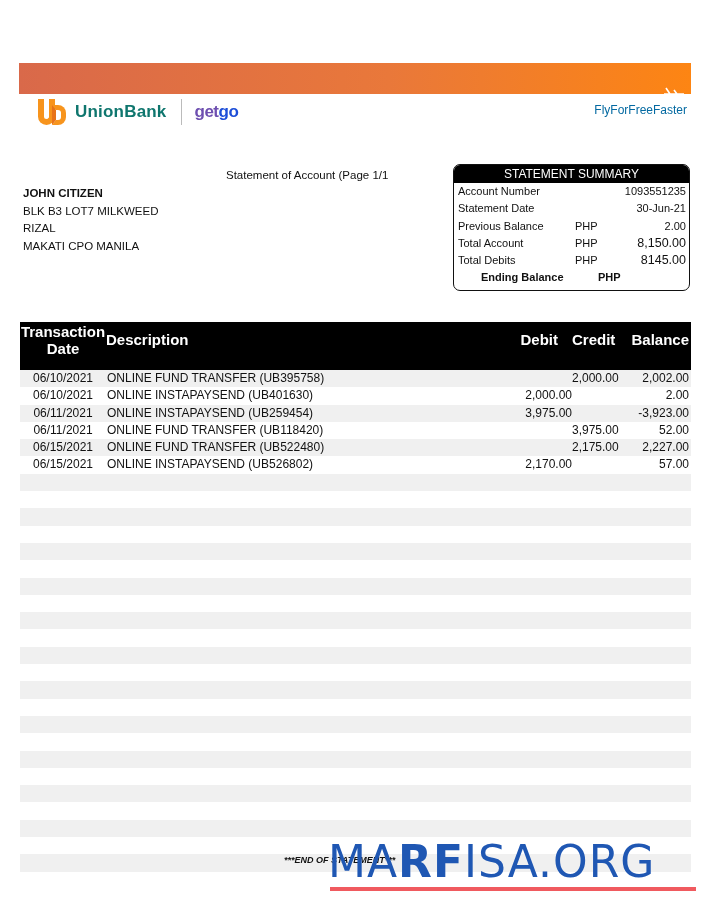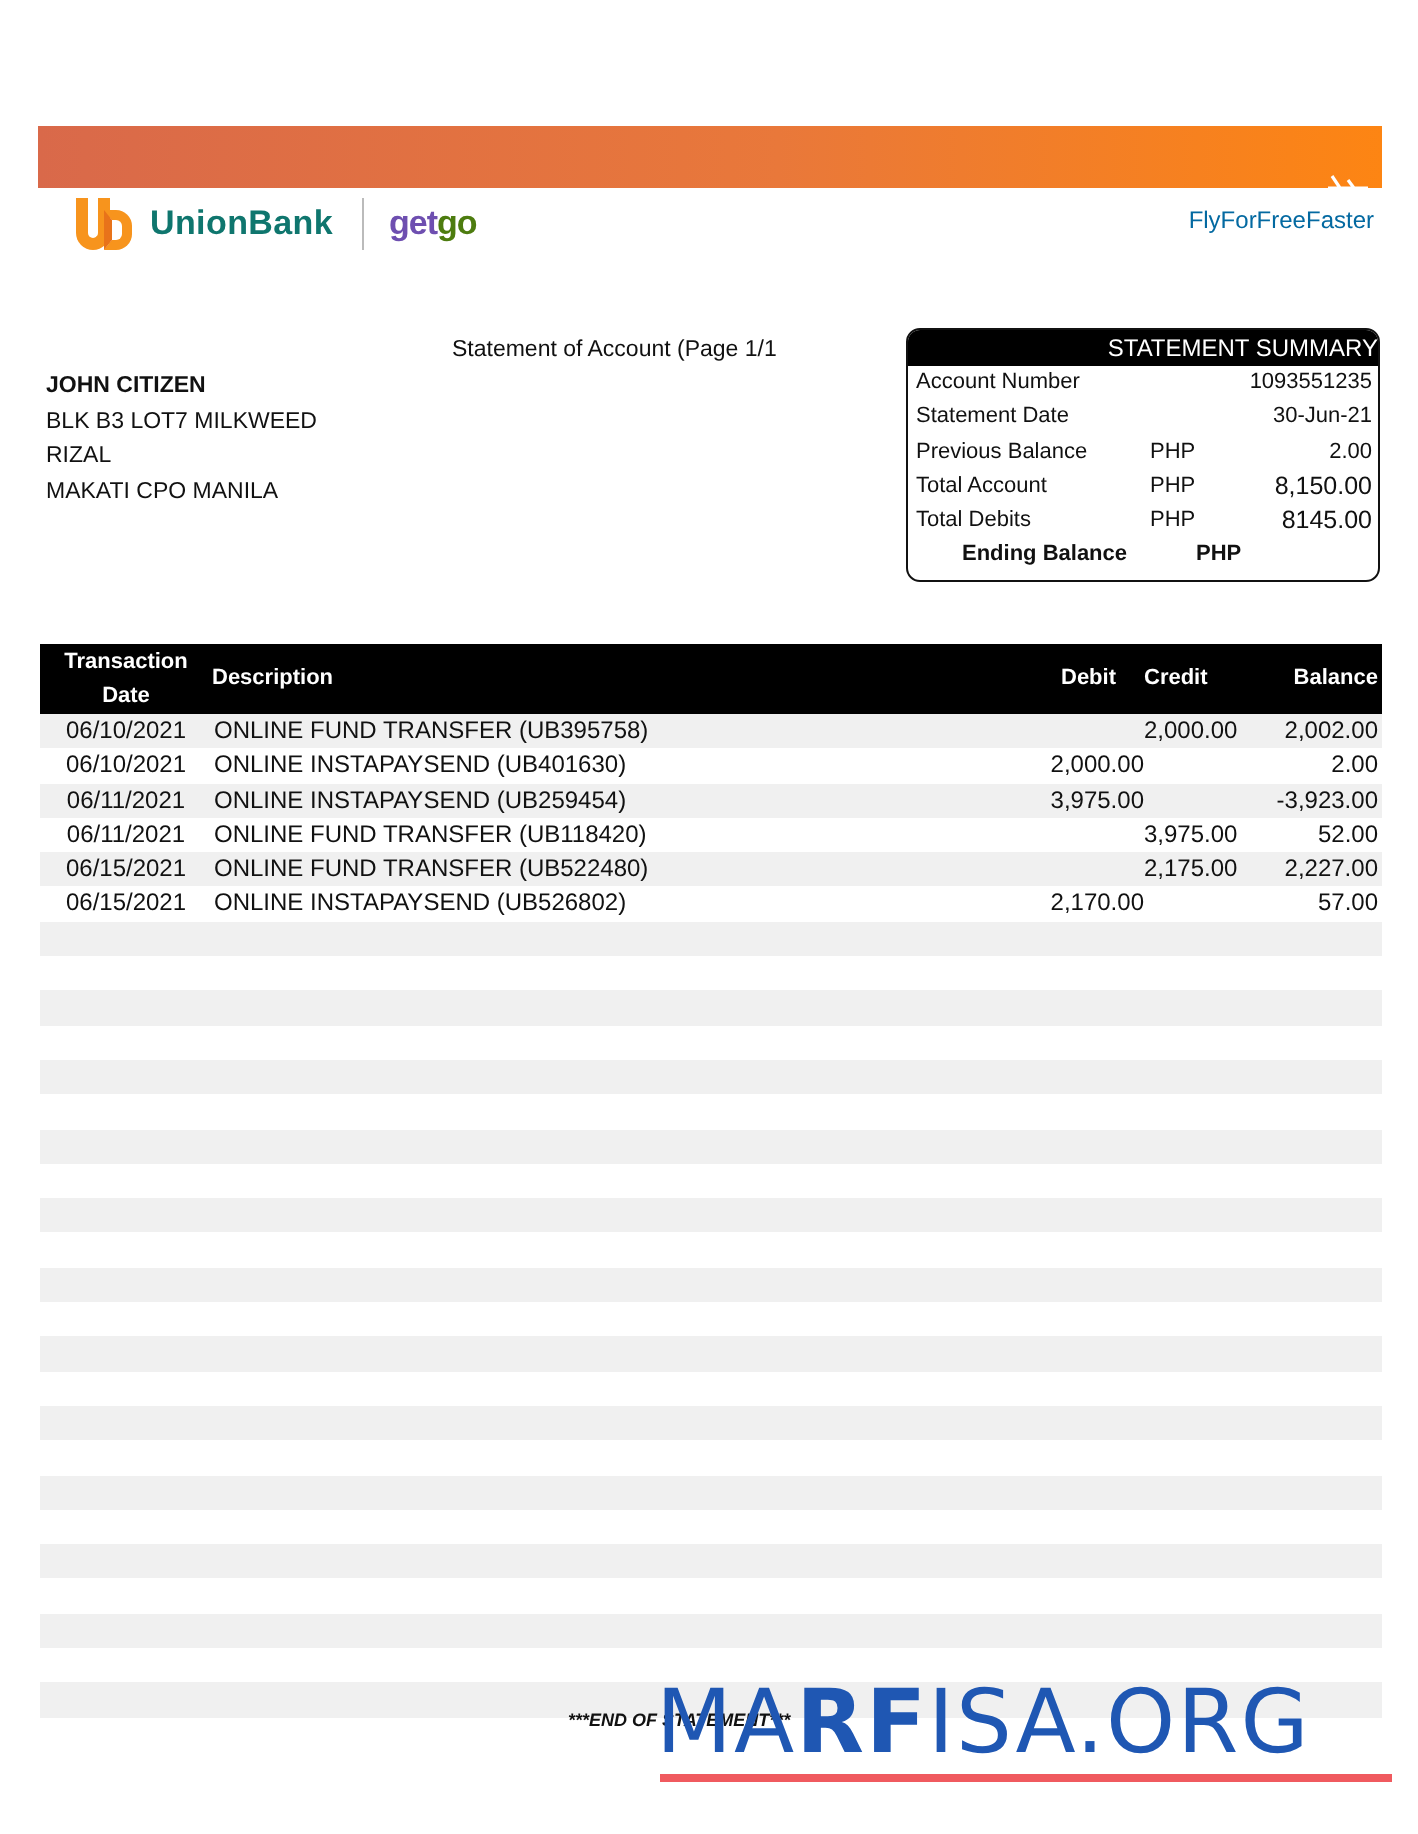--- a/index.html
+++ b/index.html
@@ -9,37 +9,37 @@
             background: linear-gradient(90deg, #d9694a 0%, #e9783a 55%, #fd8513 100%); }
   .logo { position: absolute; left: 38px; top: 96px; height: 32px; display: flex; align-items: center; }
   .ub-mark { width: 30px; height: 30px; position: relative; }
   .ub-mark .u { position: absolute; left: 0; top: 2px; width: 17px; height: 26px; border: 6px solid #f7941d;
                 border-top: none; border-radius: 0 0 9px 9px; }
   .ub-mark .b { position: absolute; left: 14px; top: 8px; width: 14px; height: 20px; border: 5px solid #f7941d;
                 border-left: 4px solid #e8731a; border-radius: 0 8px 8px 0; }
   .ub-text { font-weight: bold; font-size: 17px; color: #0f766e; margin-left: 7px; letter-spacing: 0.2px; }
   .logo-divider { width: 1px; height: 26px; background: #bbb; margin: 0 13px 0 14px; }
   .getgo { font-weight: bold; font-size: 17px; color: #6e4fb0; letter-spacing: -0.5px; }
-  .getgo .go { color: #4d7c0f; }
+  .getgo .go { color: #1d4ed8; }
   .tagline { position: absolute; right: 22px; top: 103px; font-size: 12px; color: #0369a1; }
   .plane { position: absolute; left: 662px; top: 86px; width: 24px; height: 16px; }
   .title-line { position: absolute; left: 226px; top: 169px; font-size: 11.5px; }
   .address { position: absolute; left: 23px; top: 185px; font-size: 11.5px; line-height: 17.5px; }
   .address .name { font-weight: bold; }
   .summary { position: absolute; left: 453px; top: 164px; width: 237px; height: 127px;
              border: 1.5px solid #111; border-radius: 7px; overflow: hidden; font-size: 11px; }
-  .summary-head { background: #000; color: #fff; text-align: right; font-size: 12px; height: 18px; line-height: 18px; }
+  .summary-head { background: #000; color: #fff; text-align: center; font-size: 12px; height: 18px; line-height: 18px; }
   .summary-row { display: flex; height: 17.3px; line-height: 17.3px; padding: 0 3px 0 4px; }
   .summary-row .lbl { width: 117px; }
   .summary-row .cur { width: 50px; }
   .summary-row .val { flex: 1; text-align: right; }
   .summary-row.big .val { font-size: 12.5px; }
   .summary-row.bold { font-weight: bold; margin-left: 23px; }
   .txn-table { position: absolute; left: 20px; top: 322px; width: 671px; }
-  .thead { background: #000; color: #fff; height: 35px; display: flex; font-weight: bold; font-size: 11px; }
+  .thead { background: #000; color: #fff; height: 48px; display: flex; font-weight: bold; font-size: 15px; }
   .thead .c-date { text-align: center; line-height: 17px; padding-top: 1px; }
   .thead .c-desc, .thead .c-debit, .thead .c-credit, .thead .c-bal { line-height: 35px; }
   .c-date { width: 86px; }
   .c-desc { width: 400px; }
   .c-debit { width: 66px; text-align: right; }
   .c-credit { width: 59px; }
   .c-bal { width: 58px; text-align: right; }
   .thead .c-debit { padding-right: 14px; }
   .thead .c-credit { padding-right: 0; }
   .thead .c-bal { padding-right: 0; }

